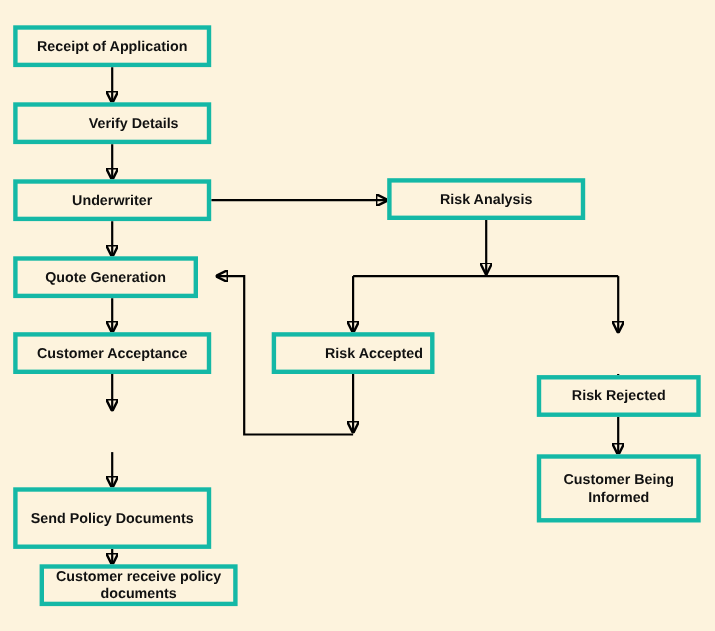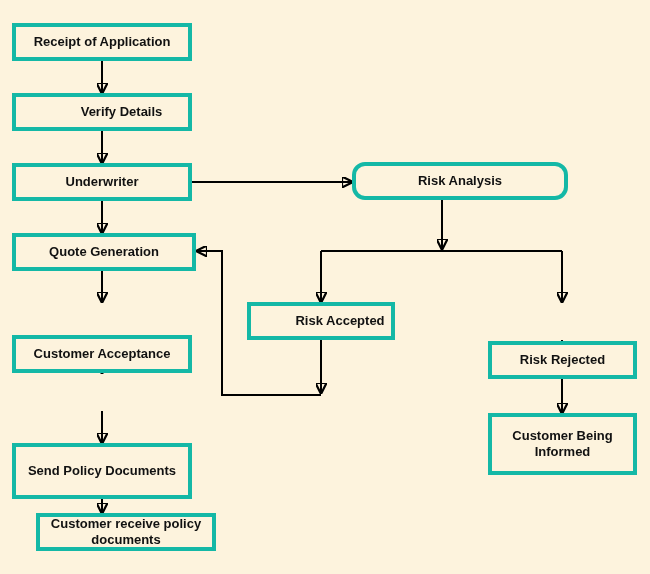--- a/index.html
+++ b/index.html
@@ -35,26 +35,26 @@
     display: flex;
     align-items: center;
     justify-content: center;
     text-align: center;
     white-space: pre-wrap;
     padding: 0 6px;
   }
   .n-receipt        { left: 12px;  top: 23px;  width: 180px; height: 38px; }
   .n-verify         { left: 12px;  top: 93px;  width: 180px; height: 38px; padding-left: 45px; }
   .n-underwriter    { left: 12px;  top: 163px; width: 180px; height: 38px; }
-  .n-quote          { left: 12px;  top: 233px; width: 184px; height: 38px; }
-  .n-acceptance     { left: 12px;  top: 302px; width: 180px; height: 38px; margin-top: 33px; }
+  .n-quote          { left: 12px;  top: 233px; width: 168px; height: 38px; }
+  .n-acceptance     { left: 12px;  top: 302px; width: 180px; height: 38px; }
   .n-policy-number  { left: 12px;  top: 373px; width: 180px; height: 38px; }
   .n-send-docs      { left: 12px;  top: 443px; width: 180px; height: 56px; }
   .n-receive-docs   { left: 12px;  top: 513px; width: 180px; height: 38px; margin-left: 24px; }
-  .n-risk-analysis  { left: 352px; top: 162px; width: 216px; height: 38px; border-radius: 13px; }
+  .n-risk-analysis  { left: 352px; top: 162px; width: 180px; height: 38px; }
   .n-risk-accepted  { left: 247px; top: 302px; width: 148px; height: 38px; padding-left: 44px; }
   .n-risk-rejected  { left: 488px; top: 302px; width: 149px; height: 38px; margin-top: 39px; }
   .n-informed       { left: 488px; top: 413px; width: 149px; height: 62px; }
   .edges path, .edges line {
     stroke: #000000;
     stroke-width: 2;
     fill: none;
   }
 </style>
 </head>

